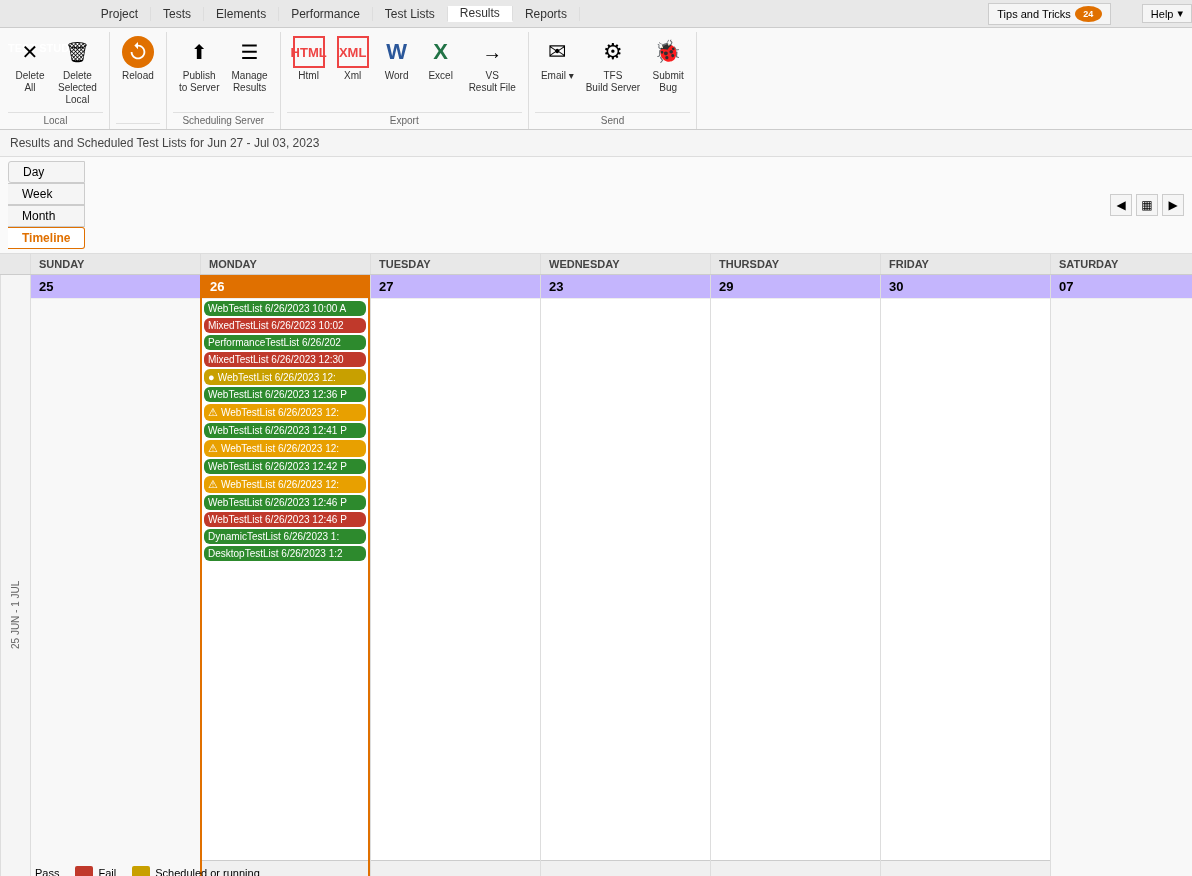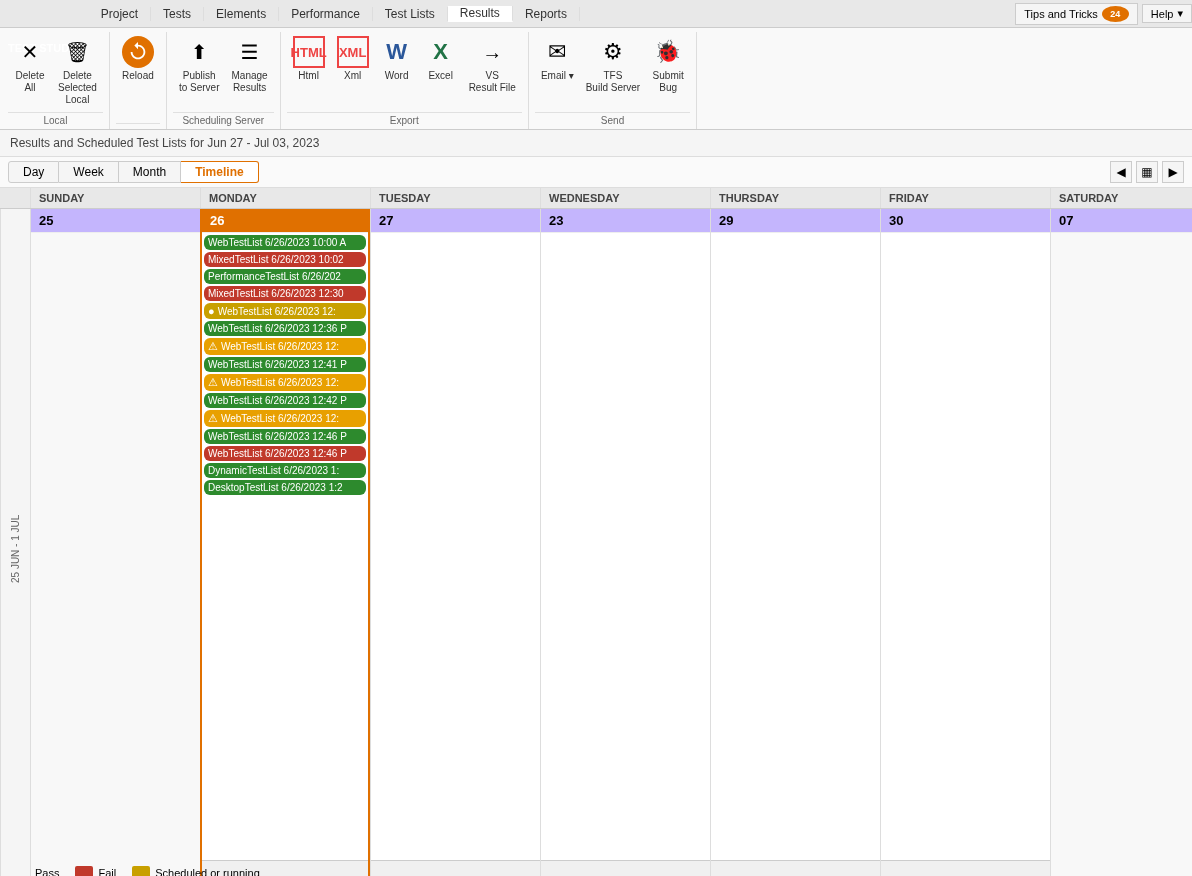--- a/index.html
+++ b/index.html
@@ -7,21 +7,21 @@
 
     
     #topbar { background: #e8e8e8; border-bottom: 1px solid #ccc; display: flex; align-items: stretch; height: 28px; }
     #app-title { background: #e07000; color: white; font-weight: bold; font-size: 11px; padding: 0 8px; display: flex; align-items: center; margin-top: 48px; }
     .nav-tabs { display: flex; align-items: center; }
     .nav-tab { padding: 0 12px; display: flex; align-items: center; font-size: 12px; cursor: pointer; border-right: 1px solid #ddd; color: #333; }
     .nav-tab.active { background: white; border-bottom: 2px solid white; color: #333; }
     .topbar-right { margin-left: auto; display: flex; align-items: center; }
     .tips-tricks-btn { background: #f5f5f5; border: 1px solid #ccc; padding: 2px 8px; font-size: 11px; cursor: pointer; display: flex; align-items: center; gap: 4px; margin-right: 4px; }
     .tips-badge { background: #e07000; color: white; border-radius: 50%; width: 27px; height: 16px; display: flex; align-items: center; justify-content: center; font-size: 9px; font-weight: bold; }
-    .help-btn { background: #f5f5f5; border: 1px solid #ccc; padding: 2px 8px; font-size: 11px; cursor: pointer; display: flex; align-items: center; gap: 4px; }
+    .help-btn { background: #f5f5f5; border: 1px solid #ccc; padding: 2px 8px; font-size: 11px; cursor: pointer; display: flex; align-items: center; gap: 4px; margin-left: 27px; }
 
     
     #ribbon { background: #f9f9f9; border-bottom: 1px solid #ccc; display: flex; align-items: stretch; min-height: 90px; padding: 4px 2px 0; }
     .ribbon-group { display: flex; flex-direction: column; border-right: 1px solid #ddd; padding: 0 6px; }
     .ribbon-group-items { display: flex; flex-direction: row; align-items: flex-start; flex: 1; }
     .ribbon-group-label { font-size: 10px; color: #666; text-align: center; padding: 2px 0 3px; border-top: 1px solid #e0e0e0; margin-top: 2px; }
     .ribbon-btn { display: flex; flex-direction: column; align-items: center; padding: 4px 6px; cursor: pointer; min-width: 44px; }
     .ribbon-btn .icon { width: 32px; height: 32px; display: flex; align-items: center; justify-content: center; font-size: 22px; }
     .ribbon-btn .label { font-size: 10px; text-align: center; color: #333; line-height: 1.2; margin-top: 2px; }
 
@@ -189,21 +189,21 @@
   </div>
 </div>
 
 <div id="content">
 
   <div id="results-header">
     <span>Results and Scheduled Test Lists for Jun 27 - Jul 03, 2023</span>
   </div>
 
   <div id="cal-nav">
-    <div style="display:flex;gap:0;">
+    <div style="display:flex;gap:0;flex-direction:column;">
       <div class="view-btn">Day</div>
       <div class="view-btn">Week</div>
       <div class="view-btn">Month</div>
       <div class="view-btn active">Timeline</div>
     </div>
     <div class="cal-nav-right">
       <div class="cal-nav-arrow">◀</div>
       <div class="cal-grid-btn">▦</div>
       <div class="cal-nav-arrow">▶</div>
     </div>

